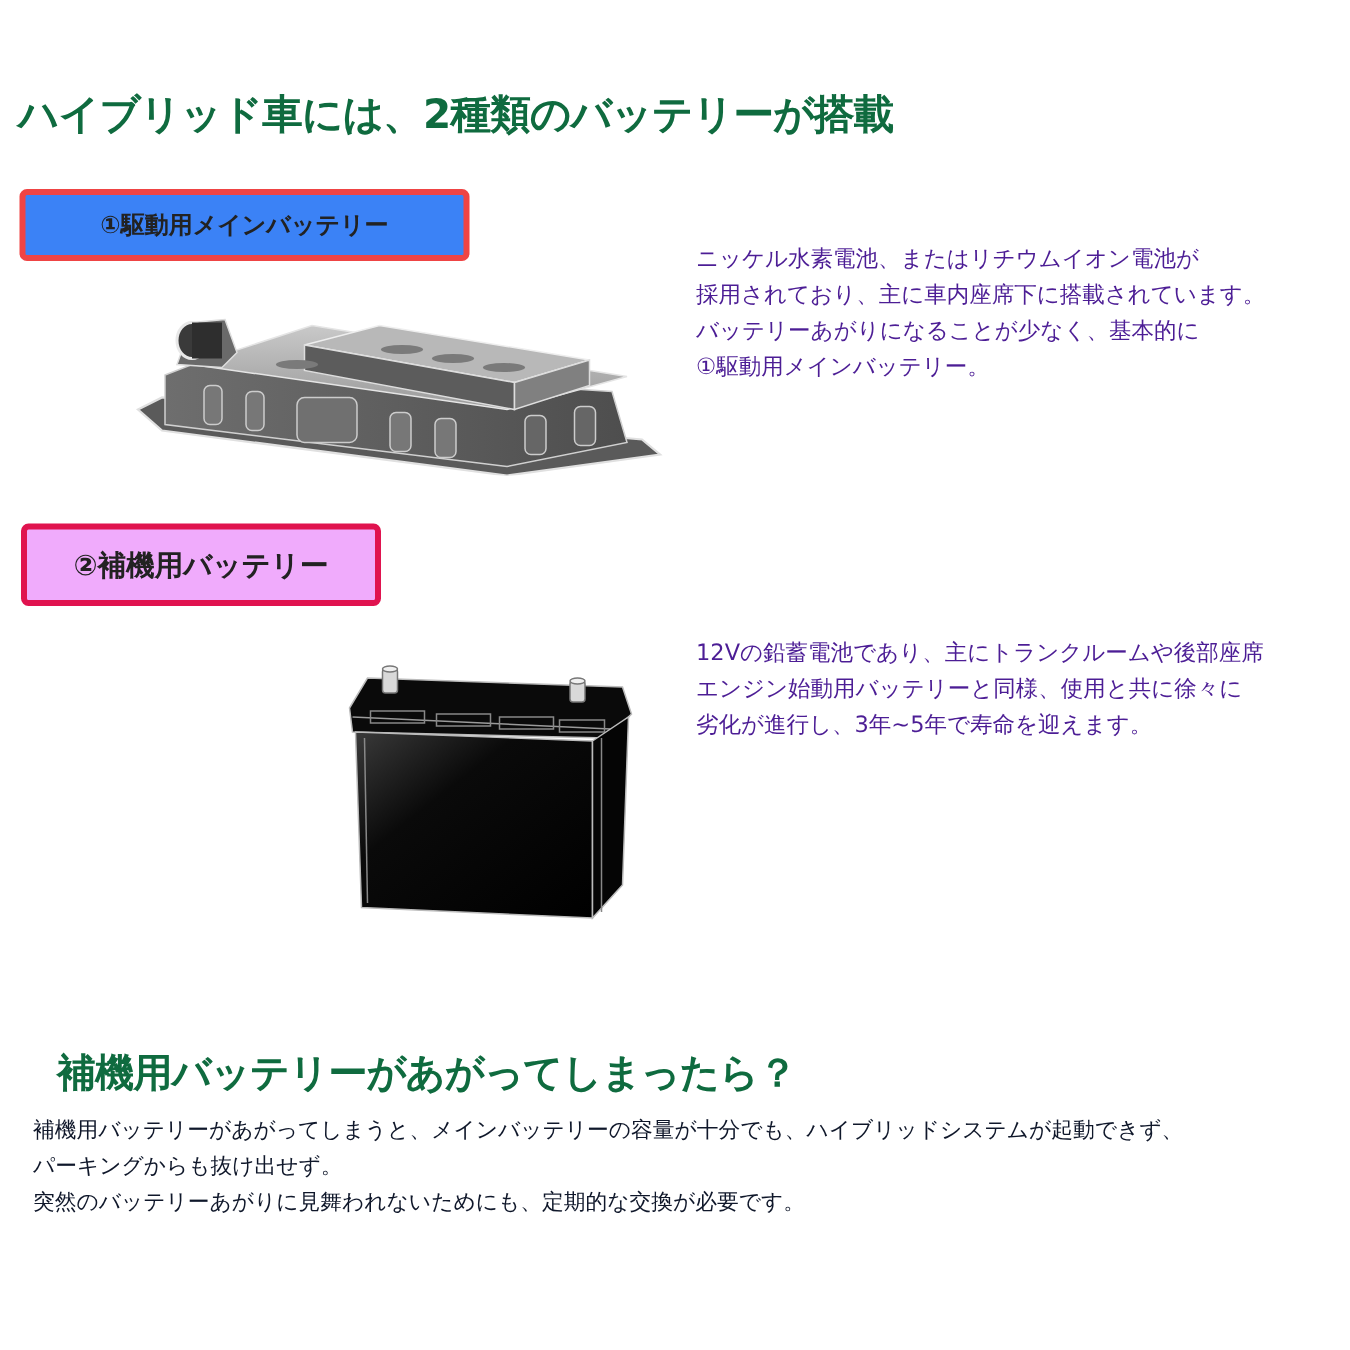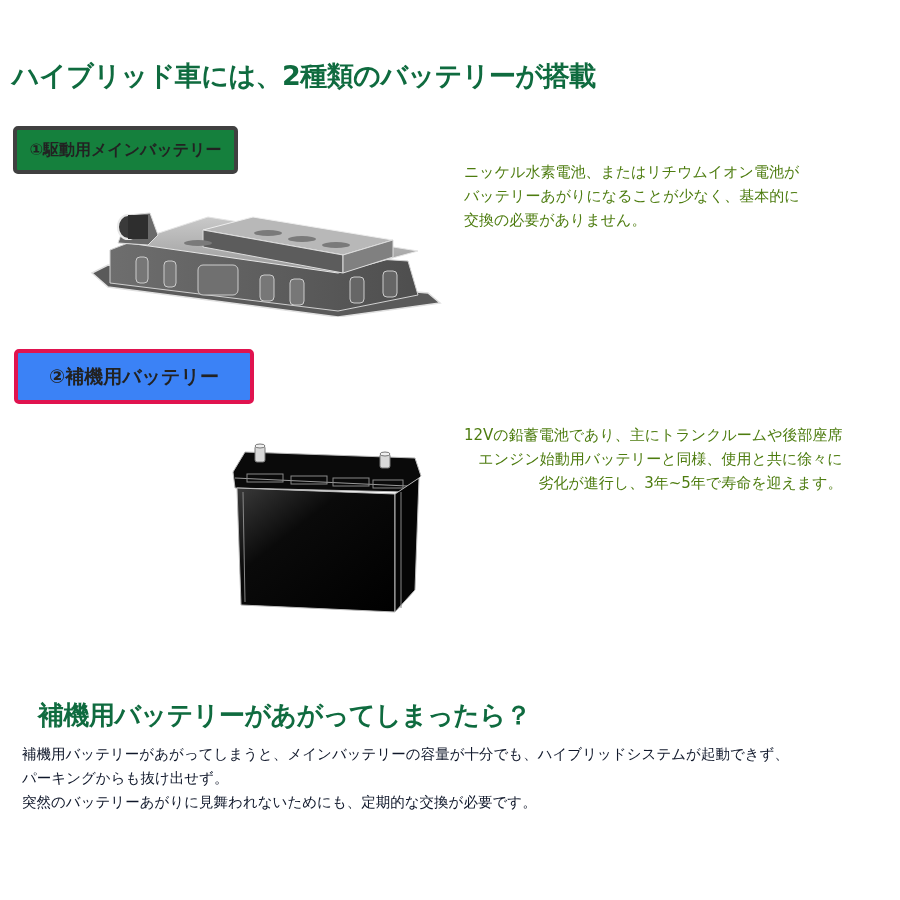--- a/index.html
+++ b/index.html
@@ -32,44 +32,44 @@
       font-weight: bold;
       color: #222;
       display: flex;
       align-items: center;
       justify-content: center;
       white-space: nowrap;
     }
     .label-main {
       left: 13px;
       top: 126px;
-      width: 225px;
+      width: 300px;
       height: 48px;
-      border: 4px solid #404040;
-      background: #15803d;
+      border: 4px solid #ef4444;
+      background: #3b82f6;
       font-size: 16px;
     }
     .label-aux {
       left: 14px;
       top: 349px;
       width: 240px;
       height: 55px;
       border: 4px solid #e0134f;
-      background: #3b82f6;
+      background: #f0abfc;
       font-size: 19px;
     }
     .desc {
       position: absolute;
       font-size: 15px;
       line-height: 24px;
-      color: #4d7c0f;
+      color: #4c1d95;
       white-space: nowrap;
     }
     .desc-main { left: 464px; top: 160px; }
-    .desc-aux { left: 464px; top: 423px; text-align: right; }
+    .desc-aux { left: 464px; top: 423px; }
     .desc div { height: 24px; }
 
     .img-main {
       position: absolute;
       left: 88px;
       top: 195px;
       width: 360px;
       height: 122px;
     }
     .img-aux {
@@ -145,22 +145,23 @@
     <rect x="110" y="70" width="40" height="30" rx="5" fill="#707070" stroke="#ccc"></rect>
     <rect x="172" y="80" width="14" height="26" rx="4" fill="#777" stroke="#ccc"></rect>
     <rect x="202" y="84" width="14" height="26" rx="4" fill="#777" stroke="#ccc"></rect>
     <rect x="262" y="82" width="14" height="26" rx="4" fill="#666" stroke="#ccc"></rect>
     <rect x="295" y="76" width="14" height="26" rx="4" fill="#666" stroke="#ccc"></rect>
   </svg>
 </div>
 
 <div class="desc desc-main">
   <div>ニッケル水素電池、またはリチウムイオン電池が</div>
+  <div>採用されており、主に車内座席下に搭載されています。</div>
   <div>バッテリーあがりになることが少なく、基本的に</div>
-  <div>交換の必要がありません。</div>
+  <div>①駆動用メインバッテリー。</div>
 </div>
 
 <div class="label-box label-aux">②補機用バッテリー</div>
 
 <div class="img-aux">
   <svg width="200" height="175" viewBox="0 0 200 175">
     <defs>
       <linearGradient id="shine" x1="0" y1="0" x2="1" y2="1">
         <stop offset="0" stop-color="#3a3a3a"></stop>
         <stop offset="0.35" stop-color="#0a0a0a"></stop>

